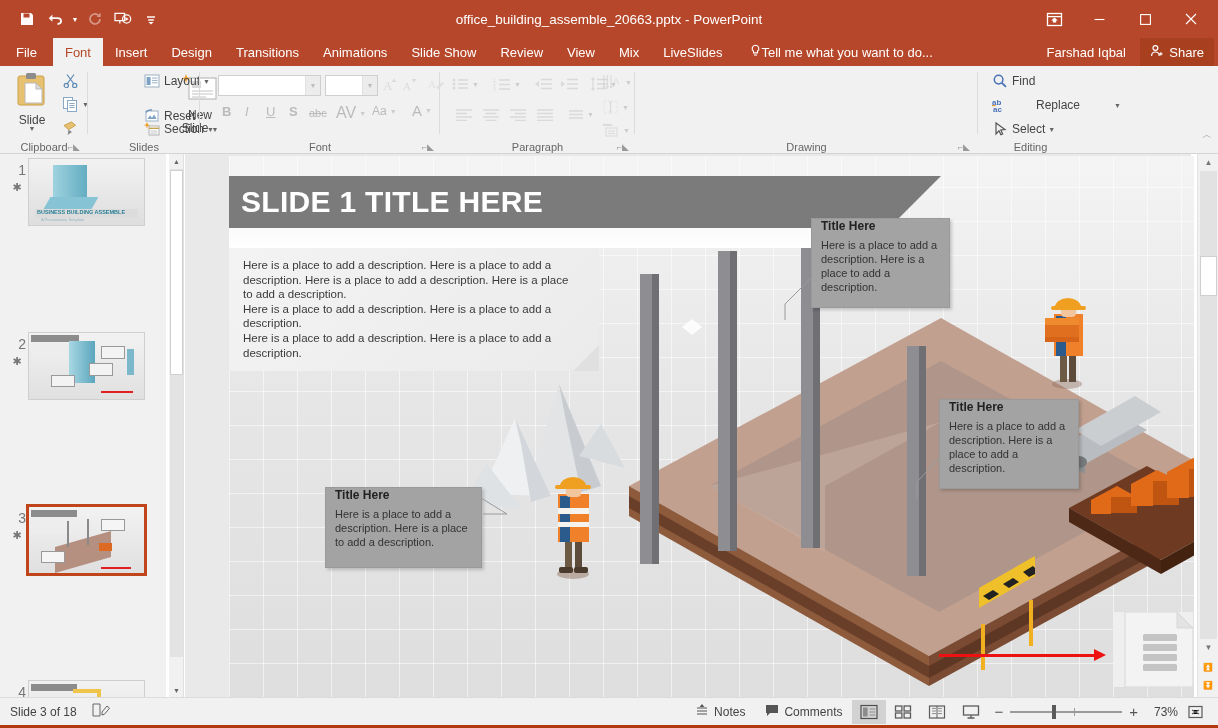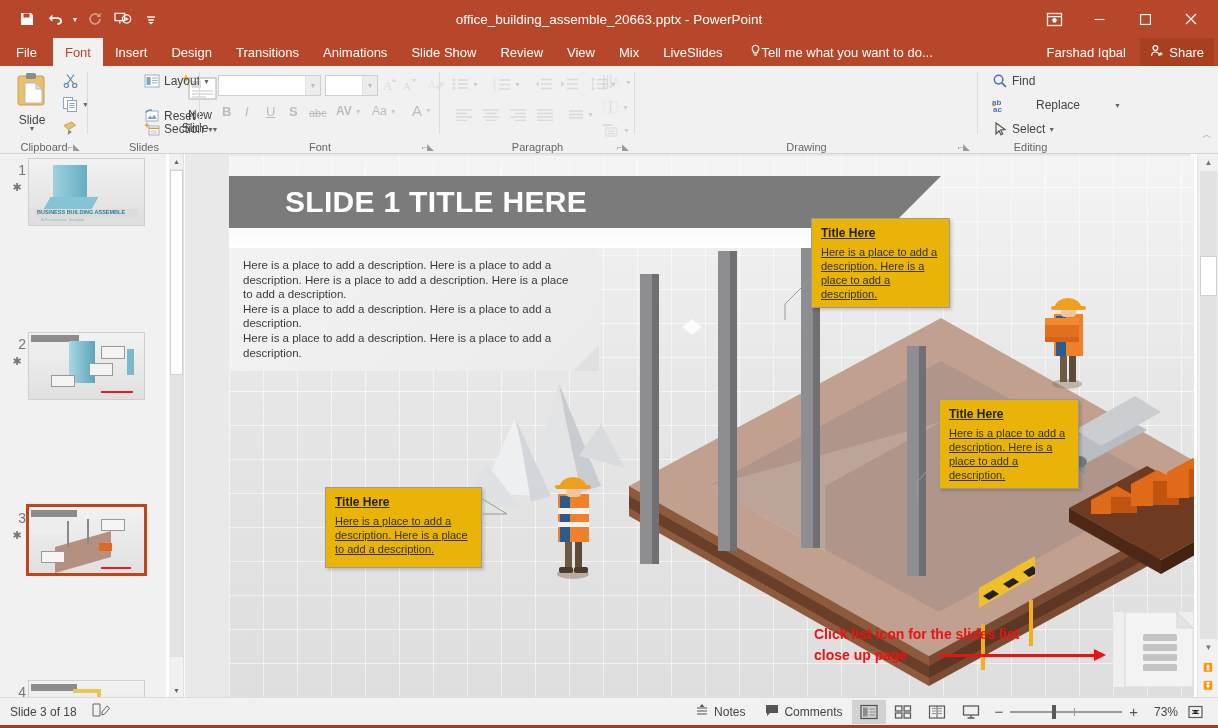--- a/index.html
+++ b/index.html
@@ -100,40 +100,40 @@
   .grid-bg { position:absolute; inset:0;
              background:
                linear-gradient(to bottom, #f4f4f4 0%, #e6e6e6 45%, #dedede 100%);
            }
   .grid-bg:after { content:""; position:absolute; inset:0;
              background-image:
                repeating-linear-gradient(0deg, rgba(255,255,255,.55) 0 1px, transparent 1px 34px),
                repeating-linear-gradient(90deg, rgba(255,255,255,.55) 0 1px, transparent 1px 34px);
            }
   .slide-title-bar { position:absolute; left:0; top:20px; width:660px; height:52px;
-             background:#7b7b7b; display:flex; align-items:center;padding-left:44px; }
+             background:#7b7b7b; display:flex; align-items:center; }
   .slide-title-bar:after { content:""; position:absolute; right:-52px; top:0;
              border-top:52px solid #7b7b7b; border-right:52px solid transparent; }
   .slide-title { margin-left:12px; color:#fff; font-size:30px; font-weight:bold;
                  letter-spacing:.3px; white-space:nowrap; }
   .slide-titleshadow { position:absolute; left:0; top:72px; width:700px; height:20px;
                  background:linear-gradient(to bottom, #fafafa, #ffffff); }
   .slide-titleshadow:after { content:""; position:absolute; right:-20px; top:0;
                  border-top:20px solid #ffffff; border-right:20px solid transparent; }
   .body-card { position:absolute; left:0; top:92px; width:370px; height:123px;
                background:linear-gradient(135deg,#f3f3f3,#ebebeb); }
   .body-card .fold { position:absolute; right:0; bottom:0; width:0; height:0;
                border-bottom:26px solid #e0e0e0; border-left:26px solid transparent; }
   .body-text { position:absolute; left:14px; top:10px; right:20px; font-size:11.5px;
                color:#3a3a3a; line-height:14.6px; }
   .body-text p { margin-bottom:0; }
 
   
-  .callout { position:absolute; background:#eab308; border:1px solid #9a9a9a;
-             box-shadow:2px 2px 3px rgba(0,0,0,.18); padding:7px 9px;text-decoration:underline; }
+  .callout { position:absolute; background:#a3a3a3; border:1px solid #9a9a9a;
+             box-shadow:2px 2px 3px rgba(0,0,0,.18); padding:0 9px; }
   .callout .ct { font-size:12px; font-weight:bold; color:#222; margin-bottom:5px; }
   .callout .cb { font-size:11px; color:#333; line-height:14px; }
 
   
   .annot { position:absolute; color:#ee1111; font-weight:bold; font-size:14px; line-height:21px; }
   .annot-arrow { position:absolute; height:3px; background:#ee1111; }
   .annot-arrow:after { content:""; position:absolute; right:-11px; top:-5px;
              border-left:12px solid #ee1111; border-top:6.5px solid transparent;
              border-bottom:6.5px solid transparent; }
   .listicon { position:absolute; background:#efefef; }
@@ -372,21 +372,21 @@
             <text x="0" y="12" font-size="11" font-family="Liberation Serif, serif" fill="#ccc">A</text>
             <path fill="#ccc" d="M8 11.5 14 5.8l2 2-6 5.7z"></path>
           </svg>
       </span>
       <span class="rbtn disabled" style="left:22px; top:38px; font-weight:bold; font-size:13px;">B</span>
       <span class="rbtn disabled" style="left:45px; top:38px; font-style:italic; font-size:13px;">I</span>
       <span class="rbtn disabled" style="left:66px; top:38px; text-decoration:underline; font-size:13px;">U</span>
       <span class="rbtn disabled" style="left:89px; top:38px; font-size:13px; font-weight:bold;">S</span>
       <span class="rbtn disabled" style="left:109px; top:41px; font-size:11px; text-decoration:line-through;">abc</span>
       <span class="rbtn disabled" style="left:136px; top:38px;">
-        <span style="font-size:12px;font-weight:bold;">AV</span>
+        <span style="font-size:16px;">AV</span>
         <span class="caret" style="color:#ccc">▼</span>
       </span>
       <span class="rbtn disabled" style="left:172px; top:38px;">
         <span style="font-size:12px;">Aa</span>
         <span class="caret" style="color:#ccc">▼</span>
       </span>
       <span class="rbtn disabled" style="left:212px; top:36px;">
         <span style="font-size:15px;">A</span>
         <span class="caret" style="color:#ccc">▼</span>
       </span>
@@ -729,24 +729,20 @@
       </svg>
 
       <div class="callout" style="left:96px; top:331px; width:157px; height:81px;">
         <div class="ct">Title Here</div>
         <div class="cb">Here is a place to add a description. Here is a place to add a description.</div>
       </div>
       <svg style="position:absolute;left:252px;top:342px;" width="28" height="34">
         <path d="M0 0 26 16H2" fill="none" stroke="#9a9a9a"></path>
       </svg>
 
-      <div class="annot" style="left:585px; top:468px;">
-        <div>Click list icon for the slides list</div>
-        <div>close up page</div>
-      </div>
       <div class="annot-arrow" style="left:710px; top:498px; width:156px;"></div>
 
       <div class="listicon" style="left:884px; top:456px; width:80px; height:75px;">
         <svg width="80" height="75" viewBox="0 0 80 75">
           <path d="M12 0h52l16 16v59H12z" fill="#f3f3f3" stroke="#d7d7d7"></path>
           <path d="M64 0v16h16z" fill="#e3e3e3" stroke="#d7d7d7"></path>
           <g fill="#c4c4c4">
             <rect x="30" y="22" width="34" height="7" rx="1.5"></rect>
             <rect x="30" y="32" width="34" height="7" rx="1.5"></rect>
             <rect x="30" y="42" width="34" height="7" rx="1.5"></rect>

